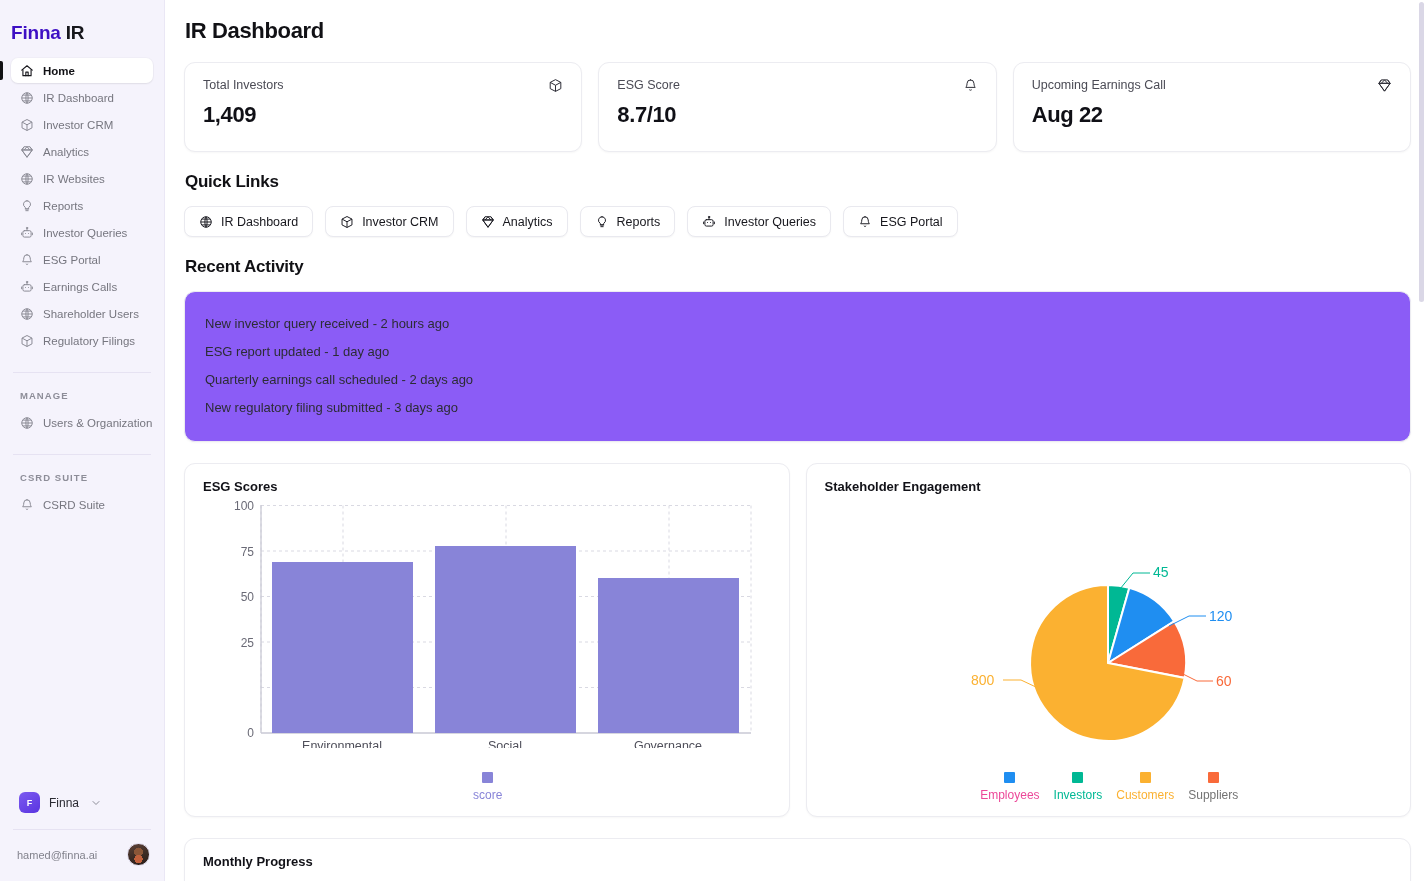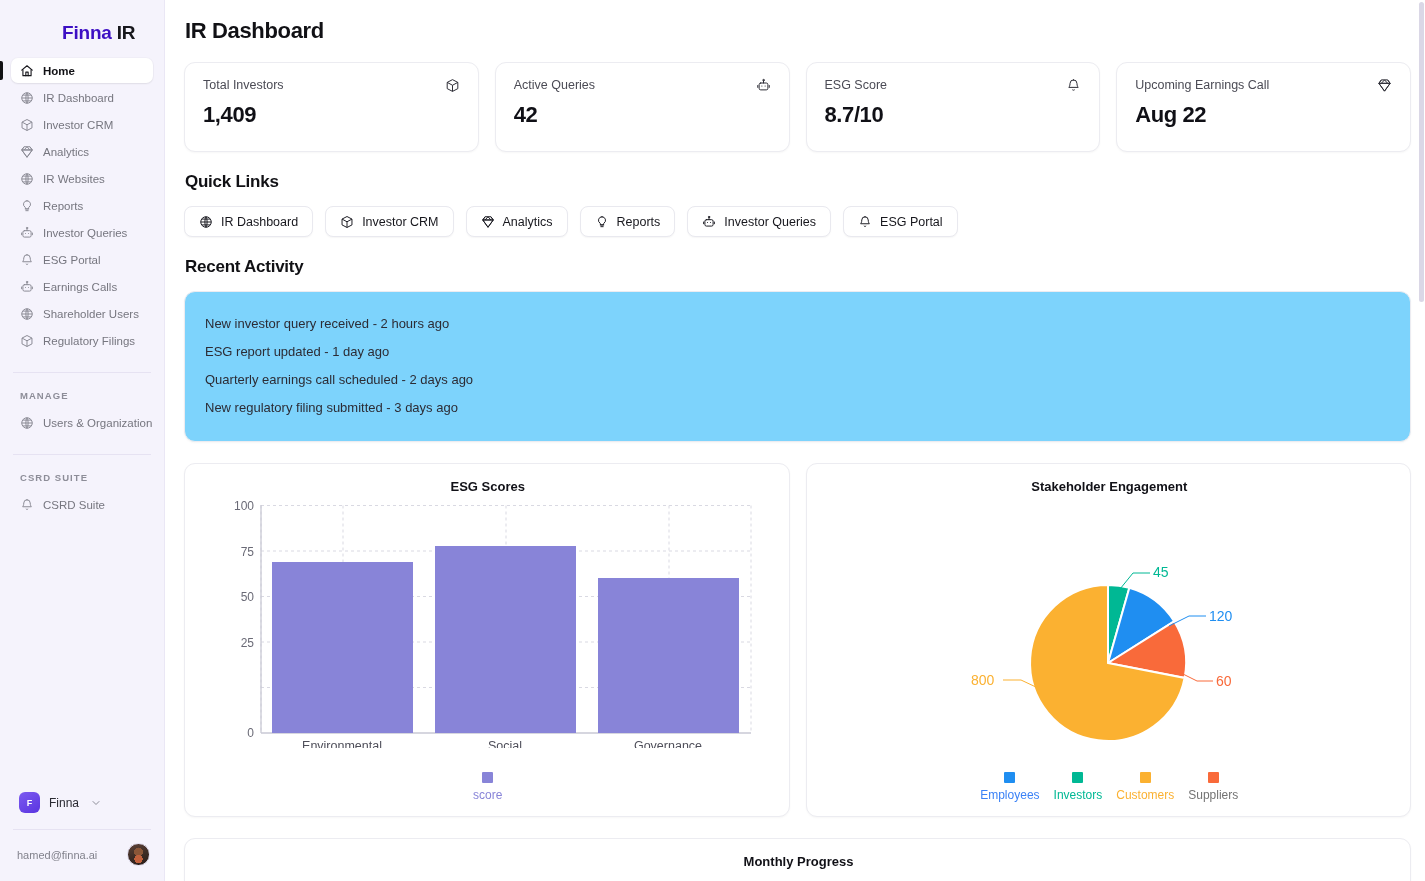--- a/index.html
+++ b/index.html
@@ -14,22 +14,22 @@
   
   .sidebar {
     width: 165px; height: 881px;
     background: #f5f3fc;
     border-right: 1px solid #eae7f5;
     display: flex; flex-direction: column;
     position: relative;
     flex: 0 0 165px;
   }
   .brand {
-    padding: 22px 0 14px 20px;
-    font-size: 19px; font-weight: 700; letter-spacing: -0.2px; margin-left: 42px;
+    padding: 22px 0 14px 11px;
+    font-size: 19px; font-weight: 700; letter-spacing: -0.2px;
   }
   .brand .b1 { color: #3d0fc4; }
   .brand .b2 { color: #17171c; font-weight: 600; }
 
   .navgroup { padding: 0 11px; }
   .navitem {
     display: flex; align-items: center; gap: 9px;
     height: 25px; padding: 0 9px; margin-bottom: 2px;
     border-radius: 7px;
     font-size: 11.5px; color: #76767f;
@@ -123,35 +123,35 @@
     height: 31px; padding: 0 14px;
     background: #fff; border: 1px solid #e9e9ef; border-radius: 8px;
     font-size: 12.5px; color: #17171d; cursor: pointer;
     box-shadow: 0 1px 1.5px rgba(17,17,21,.04);
     white-space: nowrap;
   }
   .qlink .ico { color: #1c1c23; display: flex; }
 
   
   .activity {
-    background: #7dd3fc; border: 1px solid #ececf1; border-radius: 11px;
+    background: #8b5cf6; border: 1px solid #ececf1; border-radius: 11px;
     box-shadow: 0 1px 2px rgba(17,17,21,.035);
     padding: 18px 20px 19px 20px;
   }
   .act-row { font-size: 13px; color: #2c2c35; padding: 6px 0 7px 0; }
 
   
   .charts-row { display: flex; gap: 16px; margin-top: 21px; }
   .panel {
     flex: 1 1 0;
     background: #fff; border: 1px solid #ececf1; border-radius: 11px;
     box-shadow: 0 1px 2px rgba(17,17,21,.035);
     padding: 15px 16px 14px 18px;
   }
-  .panel-title { font-size: 13px; color: #111117; font-weight: 600; margin-bottom: 6px; text-align: center; }
+  .panel-title { font-size: 13px; color: #111117; font-weight: 600; margin-bottom: 6px; }
   .panel-body { height: 270px; position: relative; }
 
   .legend { display: flex; justify-content: center; gap: 14px; margin-top: 2px; }
   .leg { display: inline-flex; align-items: center; gap: 5px; font-size: 12px; flex-direction: column; }
   .leg .sw { width: 11px; height: 11px; border-radius: 1px; display: block; }
 
   
   .wide-panel {
     background: #fff; border: 1px solid #ececf1; border-radius: 11px;
     box-shadow: 0 1px 2px rgba(17,17,21,.035);
@@ -381,37 +381,20 @@
             <svg width="15" height="15" viewBox="0 0 24 24" fill="none" stroke="currentColor" stroke-width="1.6" stroke-linejoin="round">
                 <path d="M12 2.6 20.5 7v10L12 21.4 3.5 17V7z"></path>
                 <path d="M3.5 7 12 11.6 20.5 7"></path>
                 <path d="M12 11.6v9.8"></path>
               </svg>
           </span>
         </div>
         <div class="stat-value">1,409</div>
       </div>
 
-      <div class="stat">
-        <div class="stat-head">
-          <span class="stat-label">Active Queries</span>
-          <span class="stat-ico">
-            <svg width="15" height="15" viewBox="0 0 24 24" fill="none" stroke="currentColor" stroke-width="1.6" stroke-linecap="round" stroke-linejoin="round">
-                <rect x="5" y="8" width="14" height="11" rx="2.5"></rect>
-                <path d="M12 4.5V8"></path>
-                <circle cx="12" cy="3.4" r="1.2"></circle>
-                <path d="M2.8 12v3"></path>
-                <path d="M21.2 12v3"></path>
-                <circle cx="9.4" cy="12.8" r=".9" fill="currentColor" stroke="none"></circle>
-                <circle cx="14.6" cy="12.8" r=".9" fill="currentColor" stroke="none"></circle>
-              </svg>
-          </span>
-        </div>
-        <div class="stat-value">42</div>
-      </div>
 
       <div class="stat">
         <div class="stat-head">
           <span class="stat-label">ESG Score</span>
           <span class="stat-ico">
             <svg width="15" height="15" viewBox="0 0 24 24" fill="none" stroke="currentColor" stroke-width="1.6" stroke-linecap="round" stroke-linejoin="round">
                 <path d="M12 3a5.5 5.5 0 0 0-5.5 5.5c0 4.5-2 6.5-2 6.5h15s-2-2-2-6.5A5.5 5.5 0 0 0 12 3z"></path>
                 <path d="M10.4 19a1.9 1.9 0 0 0 3.2 0"></path>
               </svg>
           </span>
@@ -599,21 +582,21 @@
               <text x="328" y="77" fill="#00b894">45</text>
               <text x="384" y="121" fill="#1f8ef1">120</text>
               <text x="391" y="186" fill="#f96a3a">60</text>
               <text x="146" y="185" fill="#fbb131">800</text>
             </g>
           </svg>
         </div>
         <div class="legend">
           <span class="leg">
             <span class="sw" style="background:#1f8ef1"></span>
-            <span style="color:#3b82f6">Employees</span>
+            <span style="color:#ec4899">Employees</span>
           </span>
           <span class="leg">
             <span class="sw" style="background:#00b894"></span>
             <span style="color:#00b894">Investors</span>
           </span>
           <span class="leg">
             <span class="sw" style="background:#fbb131"></span>
             <span style="color:#fbb131">Customers</span>
           </span>
           <span class="leg">

